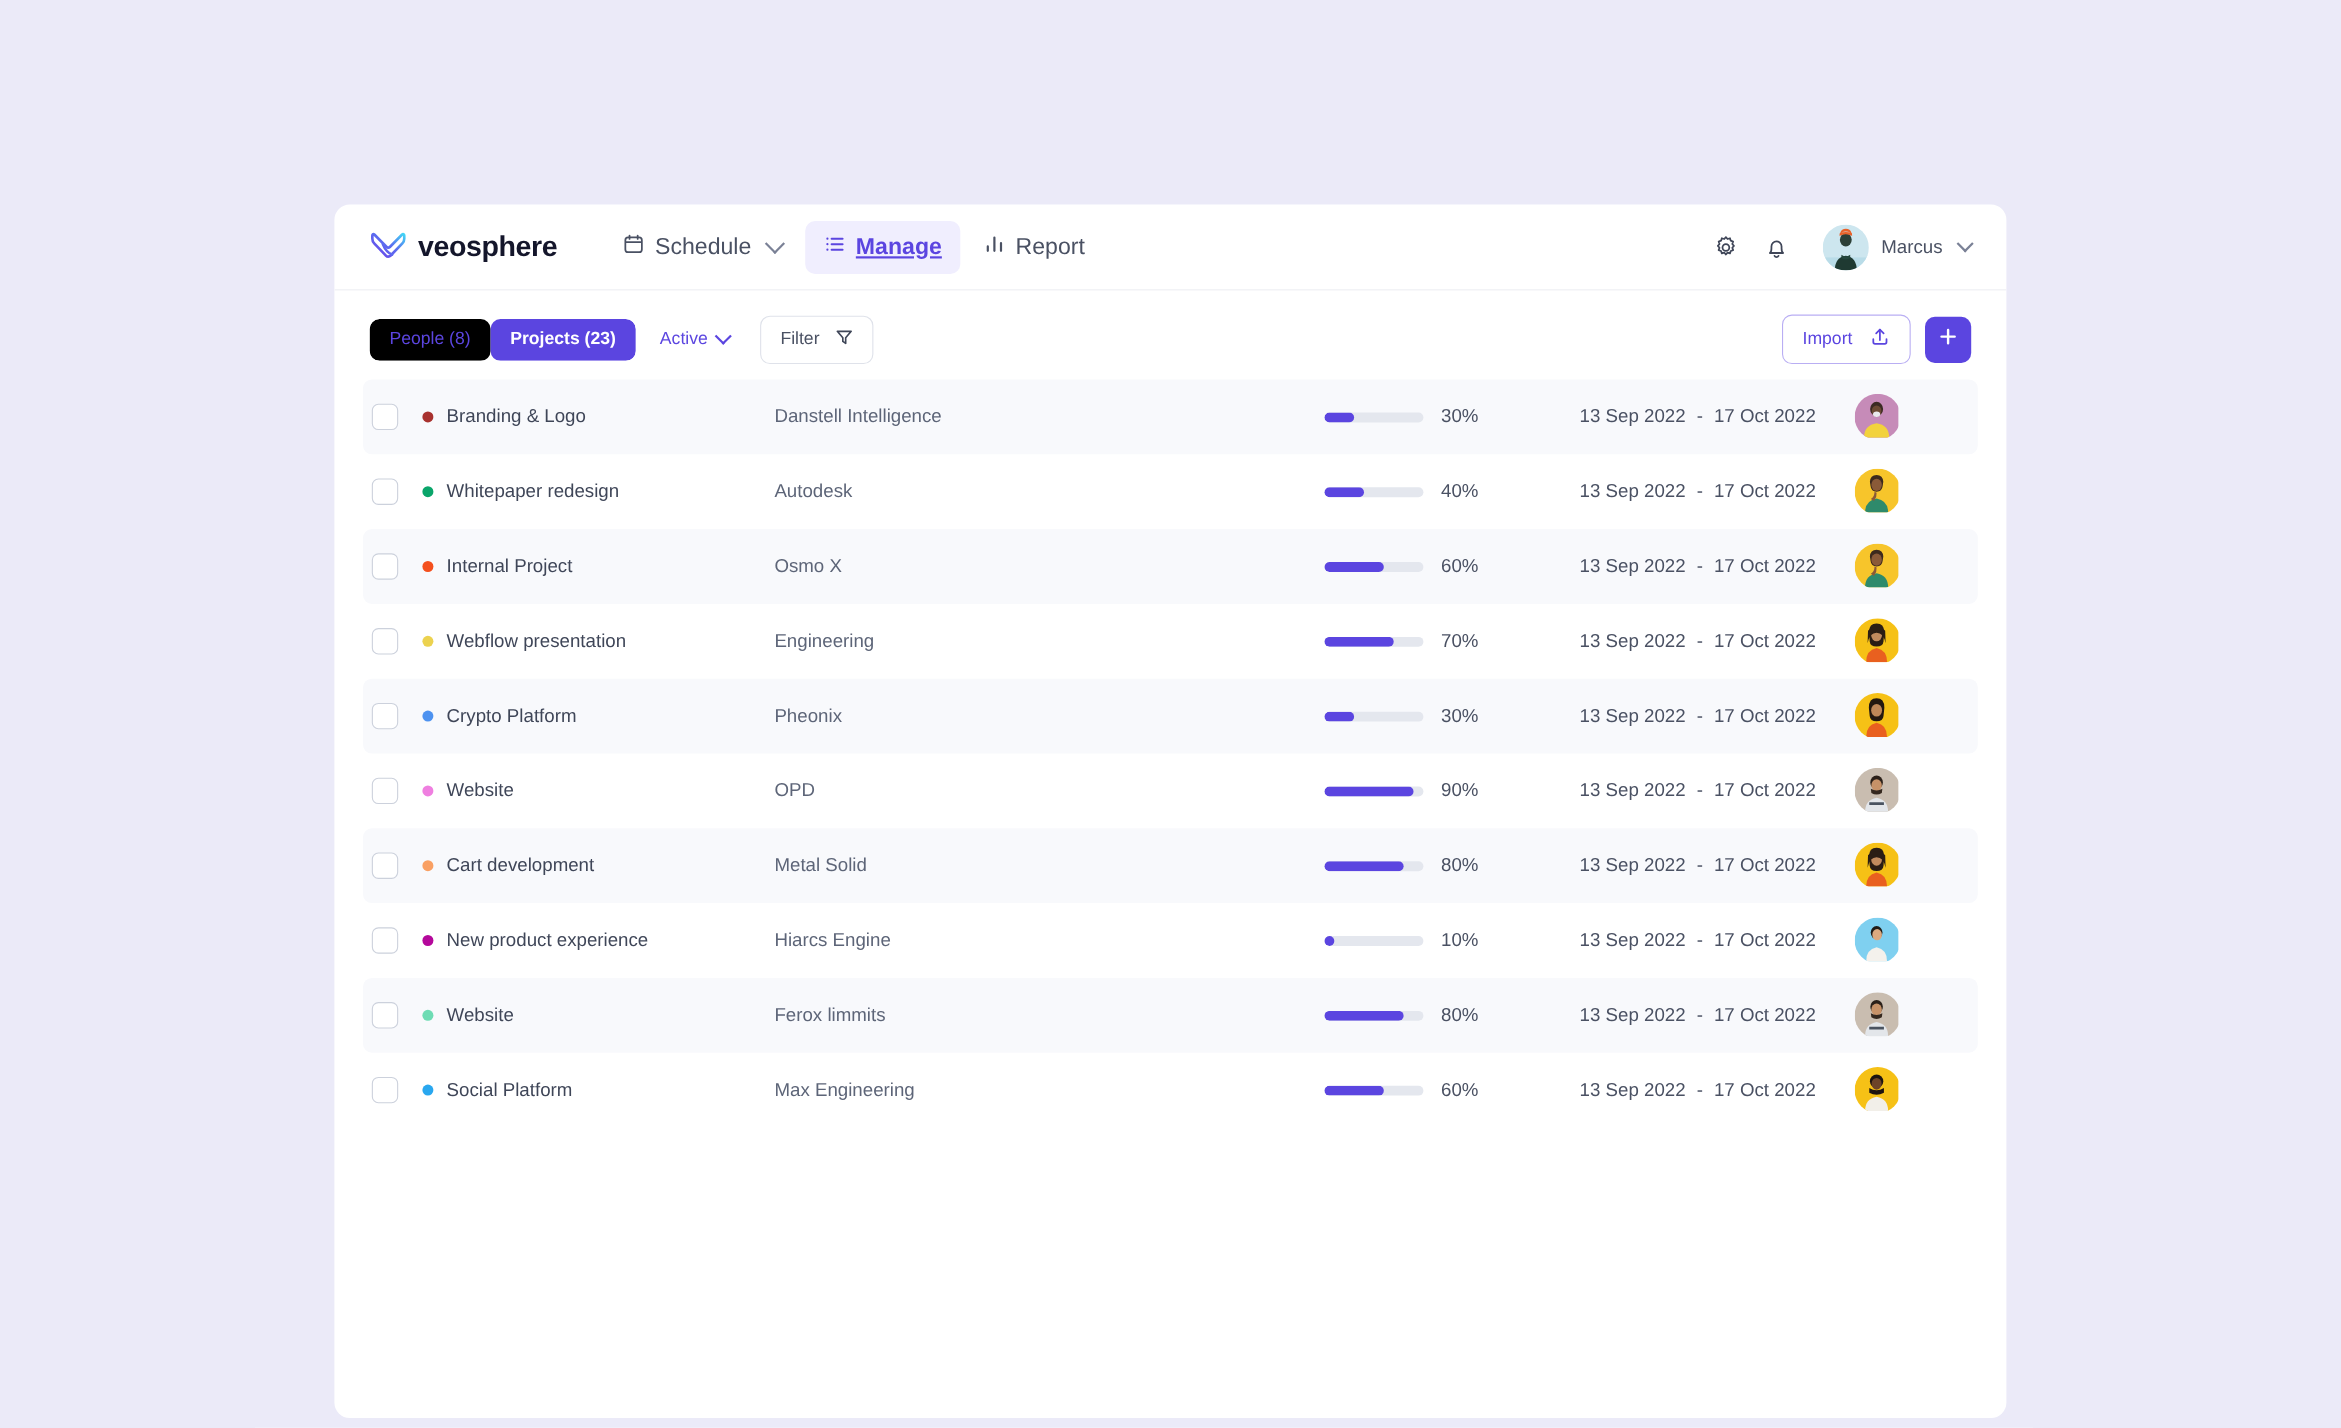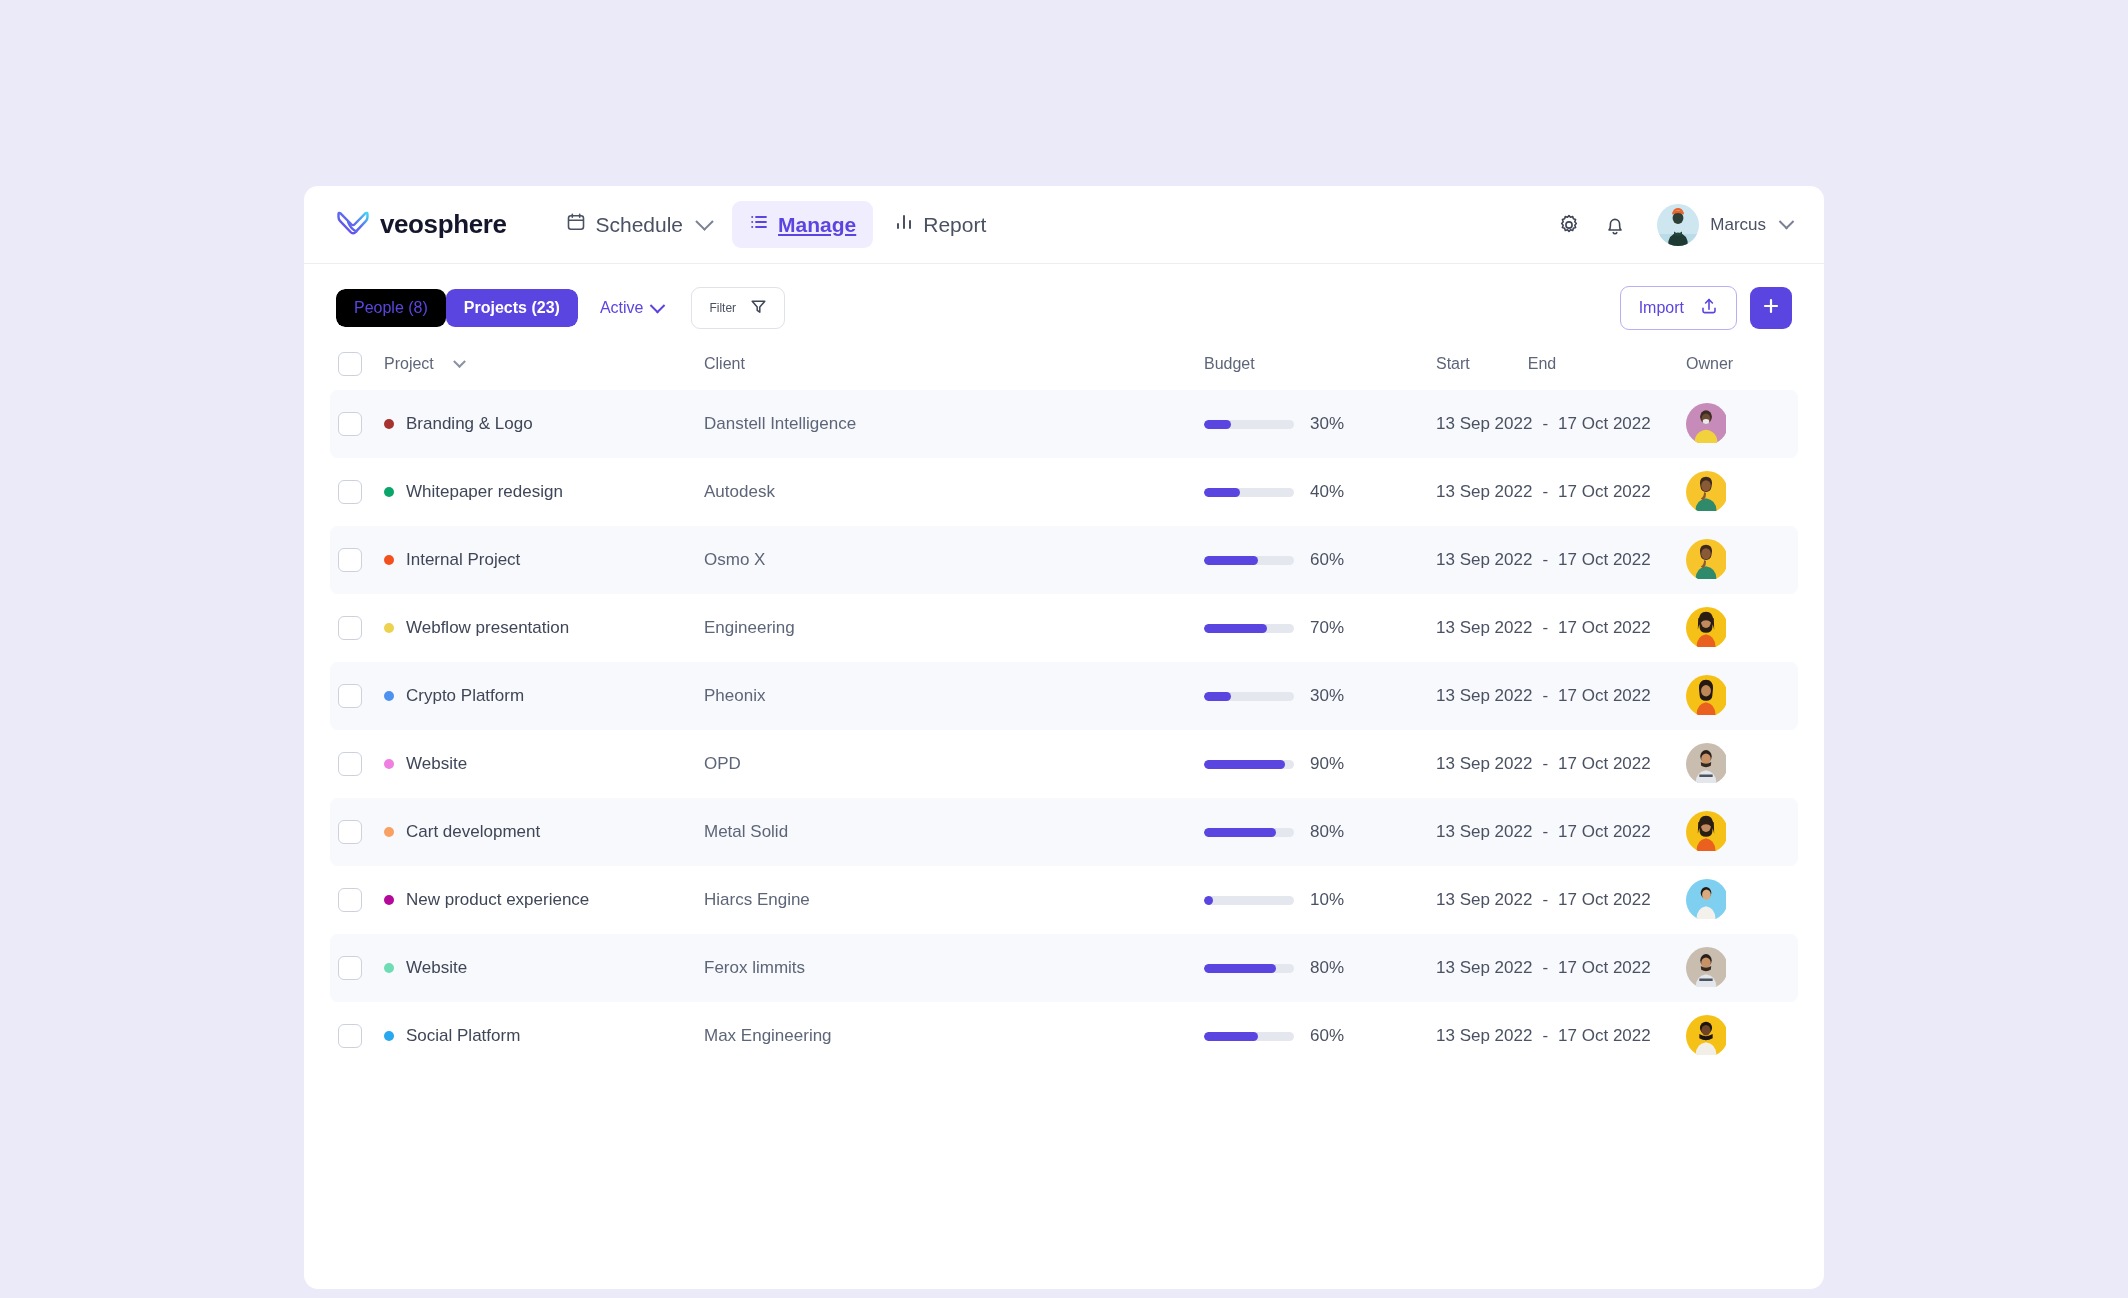--- a/index.html
+++ b/index.html
@@ -151,21 +151,21 @@
     margin-left: 9px;
   }
   .filter-btn {
     display: flex;
     align-items: center;
     gap: 14px;
     margin-left: 28px;
     padding: 10px 17px;
     border: 1px solid #dfe2ea;
     border-radius: 9px;
-    font-size: 12px;
+    font-size: 16px;
     color: #4a5163;
     cursor: pointer;
     background: #fff;
   }
   .toolbar-right {
     margin-left: auto;
     display: flex;
     align-items: center;
     gap: 13px;
   }
@@ -368,37 +368,20 @@
         <span>
           <svg width="20" height="20" viewBox="0 0 20 20" stroke="#ffffff" stroke-width="2.2" stroke-linecap="round">
             <path d="M10 4 V16 M4 10 H16"></path>
           </svg>
         </span>
       </div>
     </div>
   </div>
 
   <div class="table">
-    <div class="thead">
-      <div class="c-check">
-        <span class="checkbox"></span>
-      </div>
-      <div class="c-project">
-        <span>Project</span>
-        <i class="th-sort"></i>
-      </div>
-      <div class="c-client">Client</div>
-      <div class="c-budget">Budget</div>
-      <div class="c-dates">
-        <span>Start</span>
-        <span style="display:inline-block;width:58px"></span>
-        <span>End</span>
-      </div>
-      <div class="c-owner">Owner</div>
-    </div>
     <div id="tbody">
         <div class="row alt">
     <div class="c-check">
       <span class="checkbox"></span>
     </div>
     <div class="c-project">
       <span class="dot" style="background:#a8322f"></span>
       <span class="project-name">Branding &amp; Logo</span>
     </div>
     <div class="c-client">

